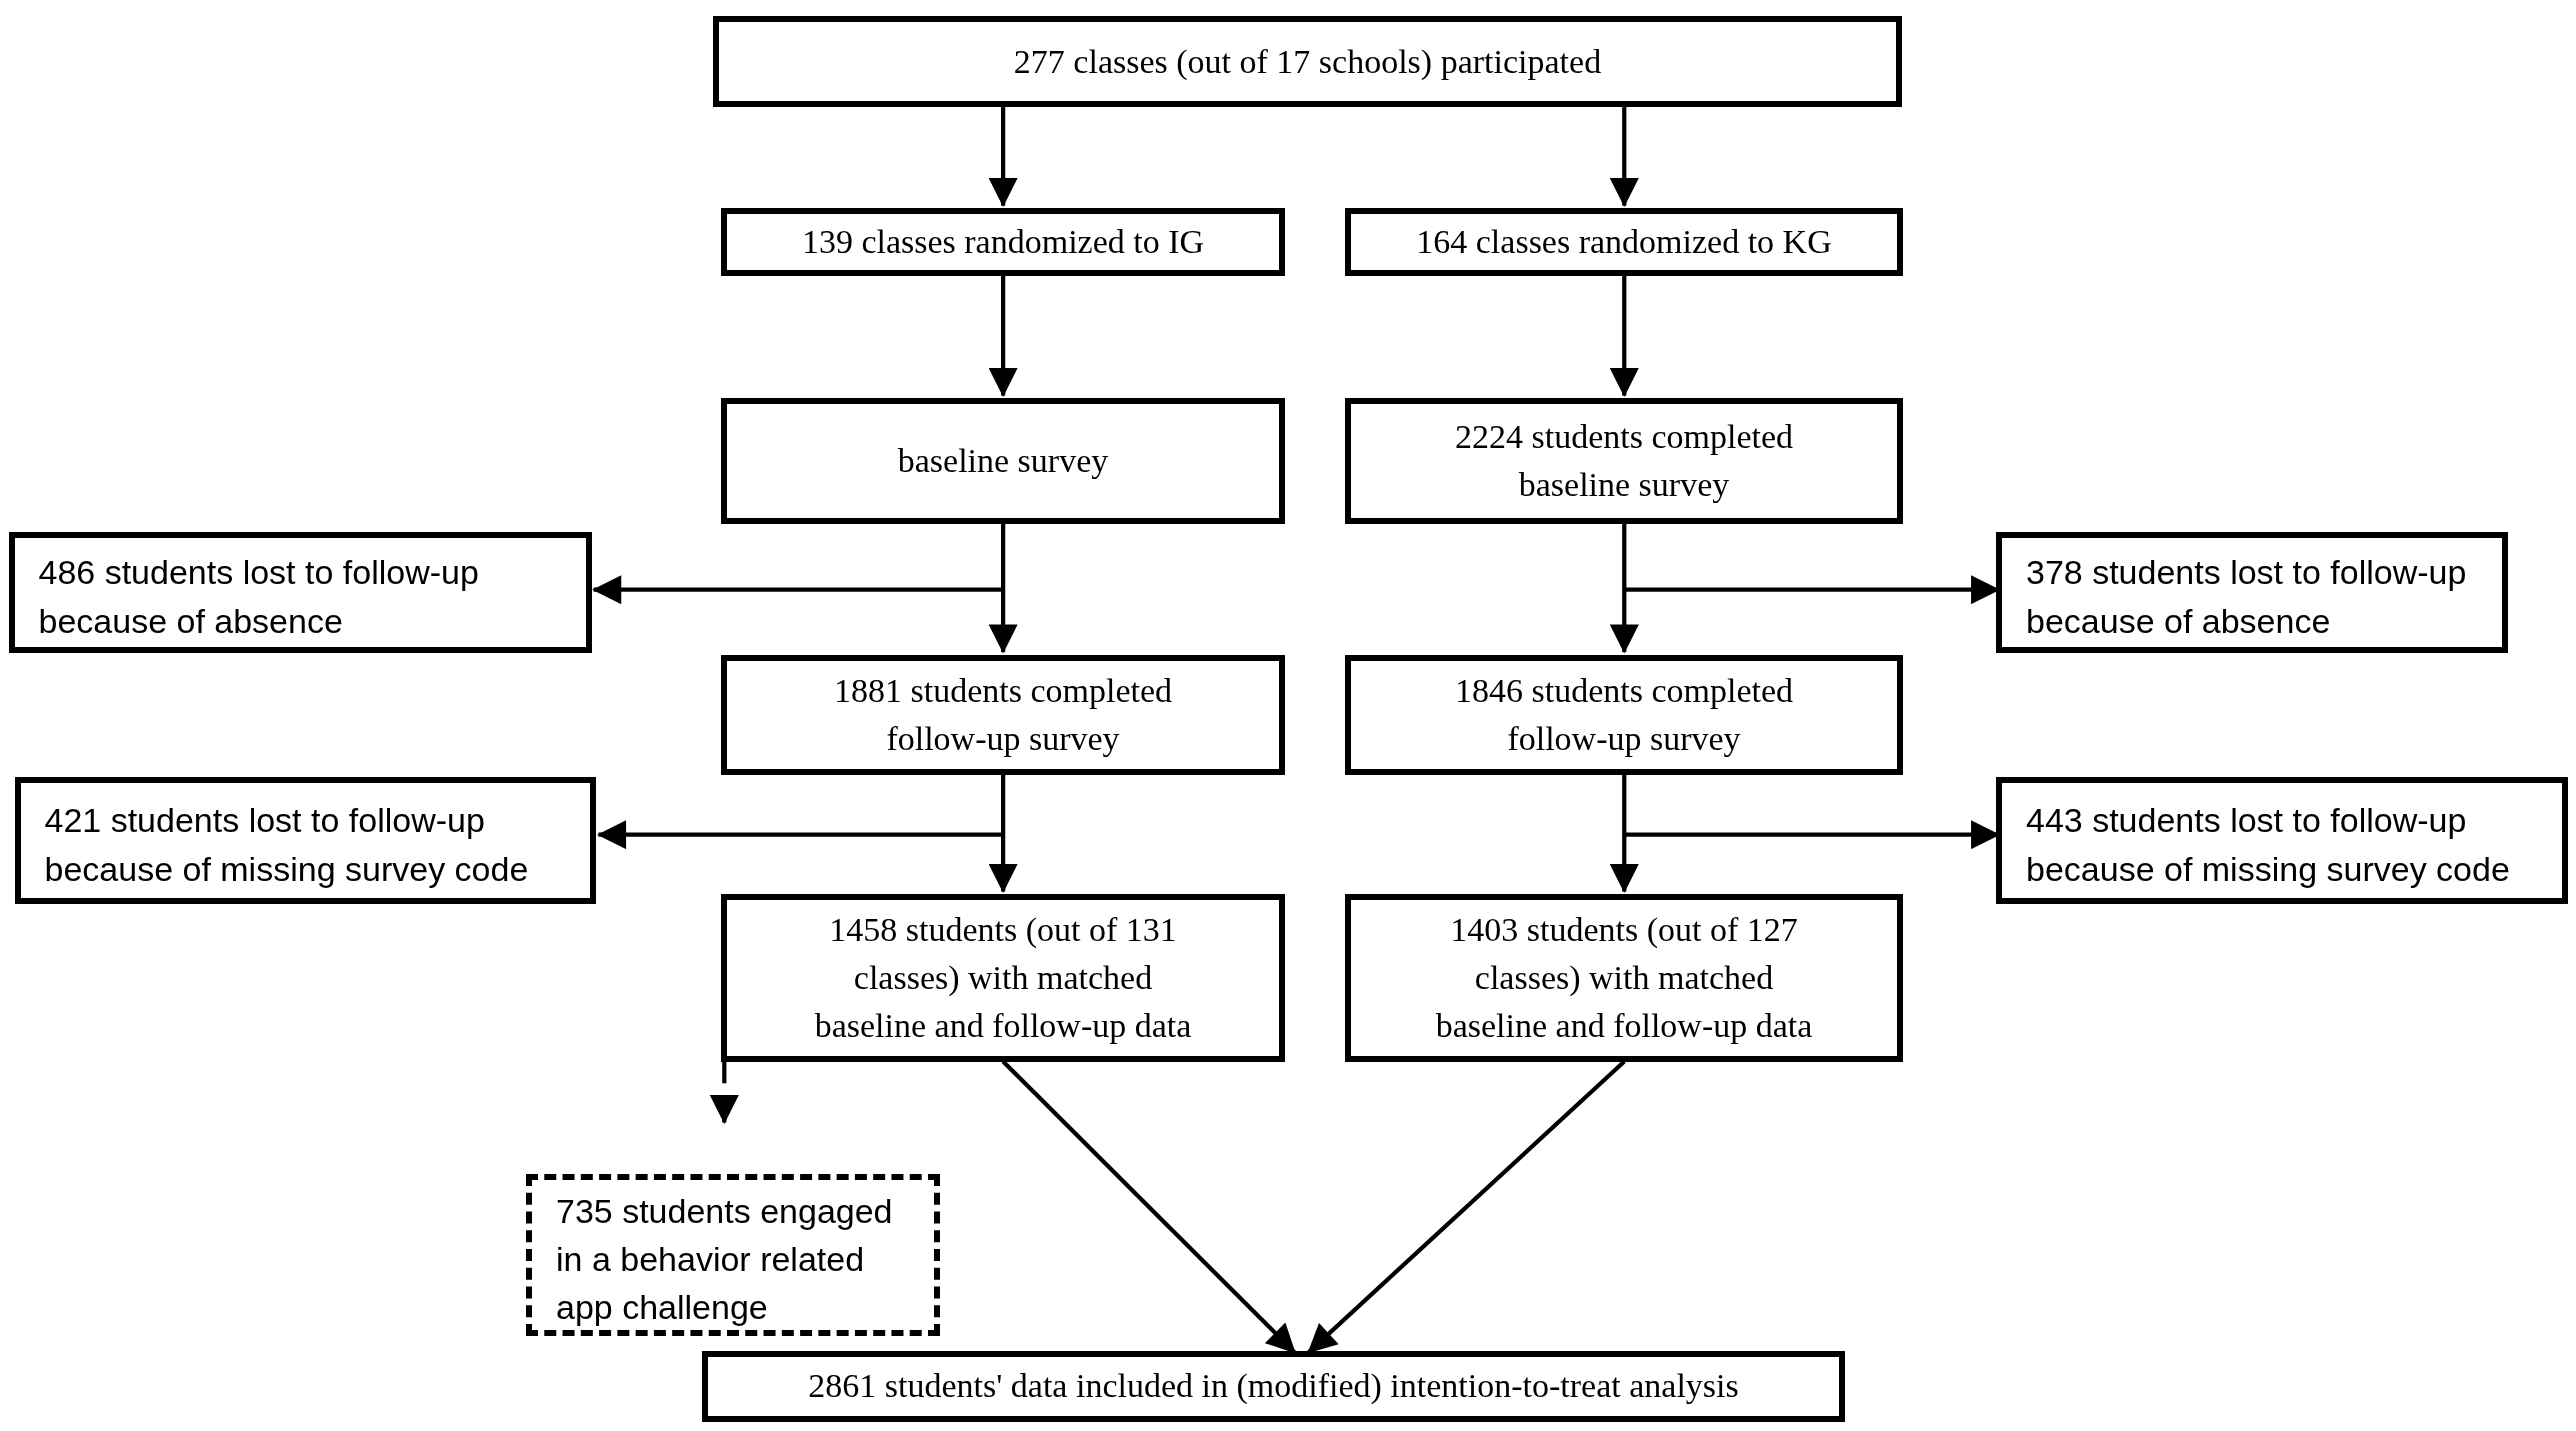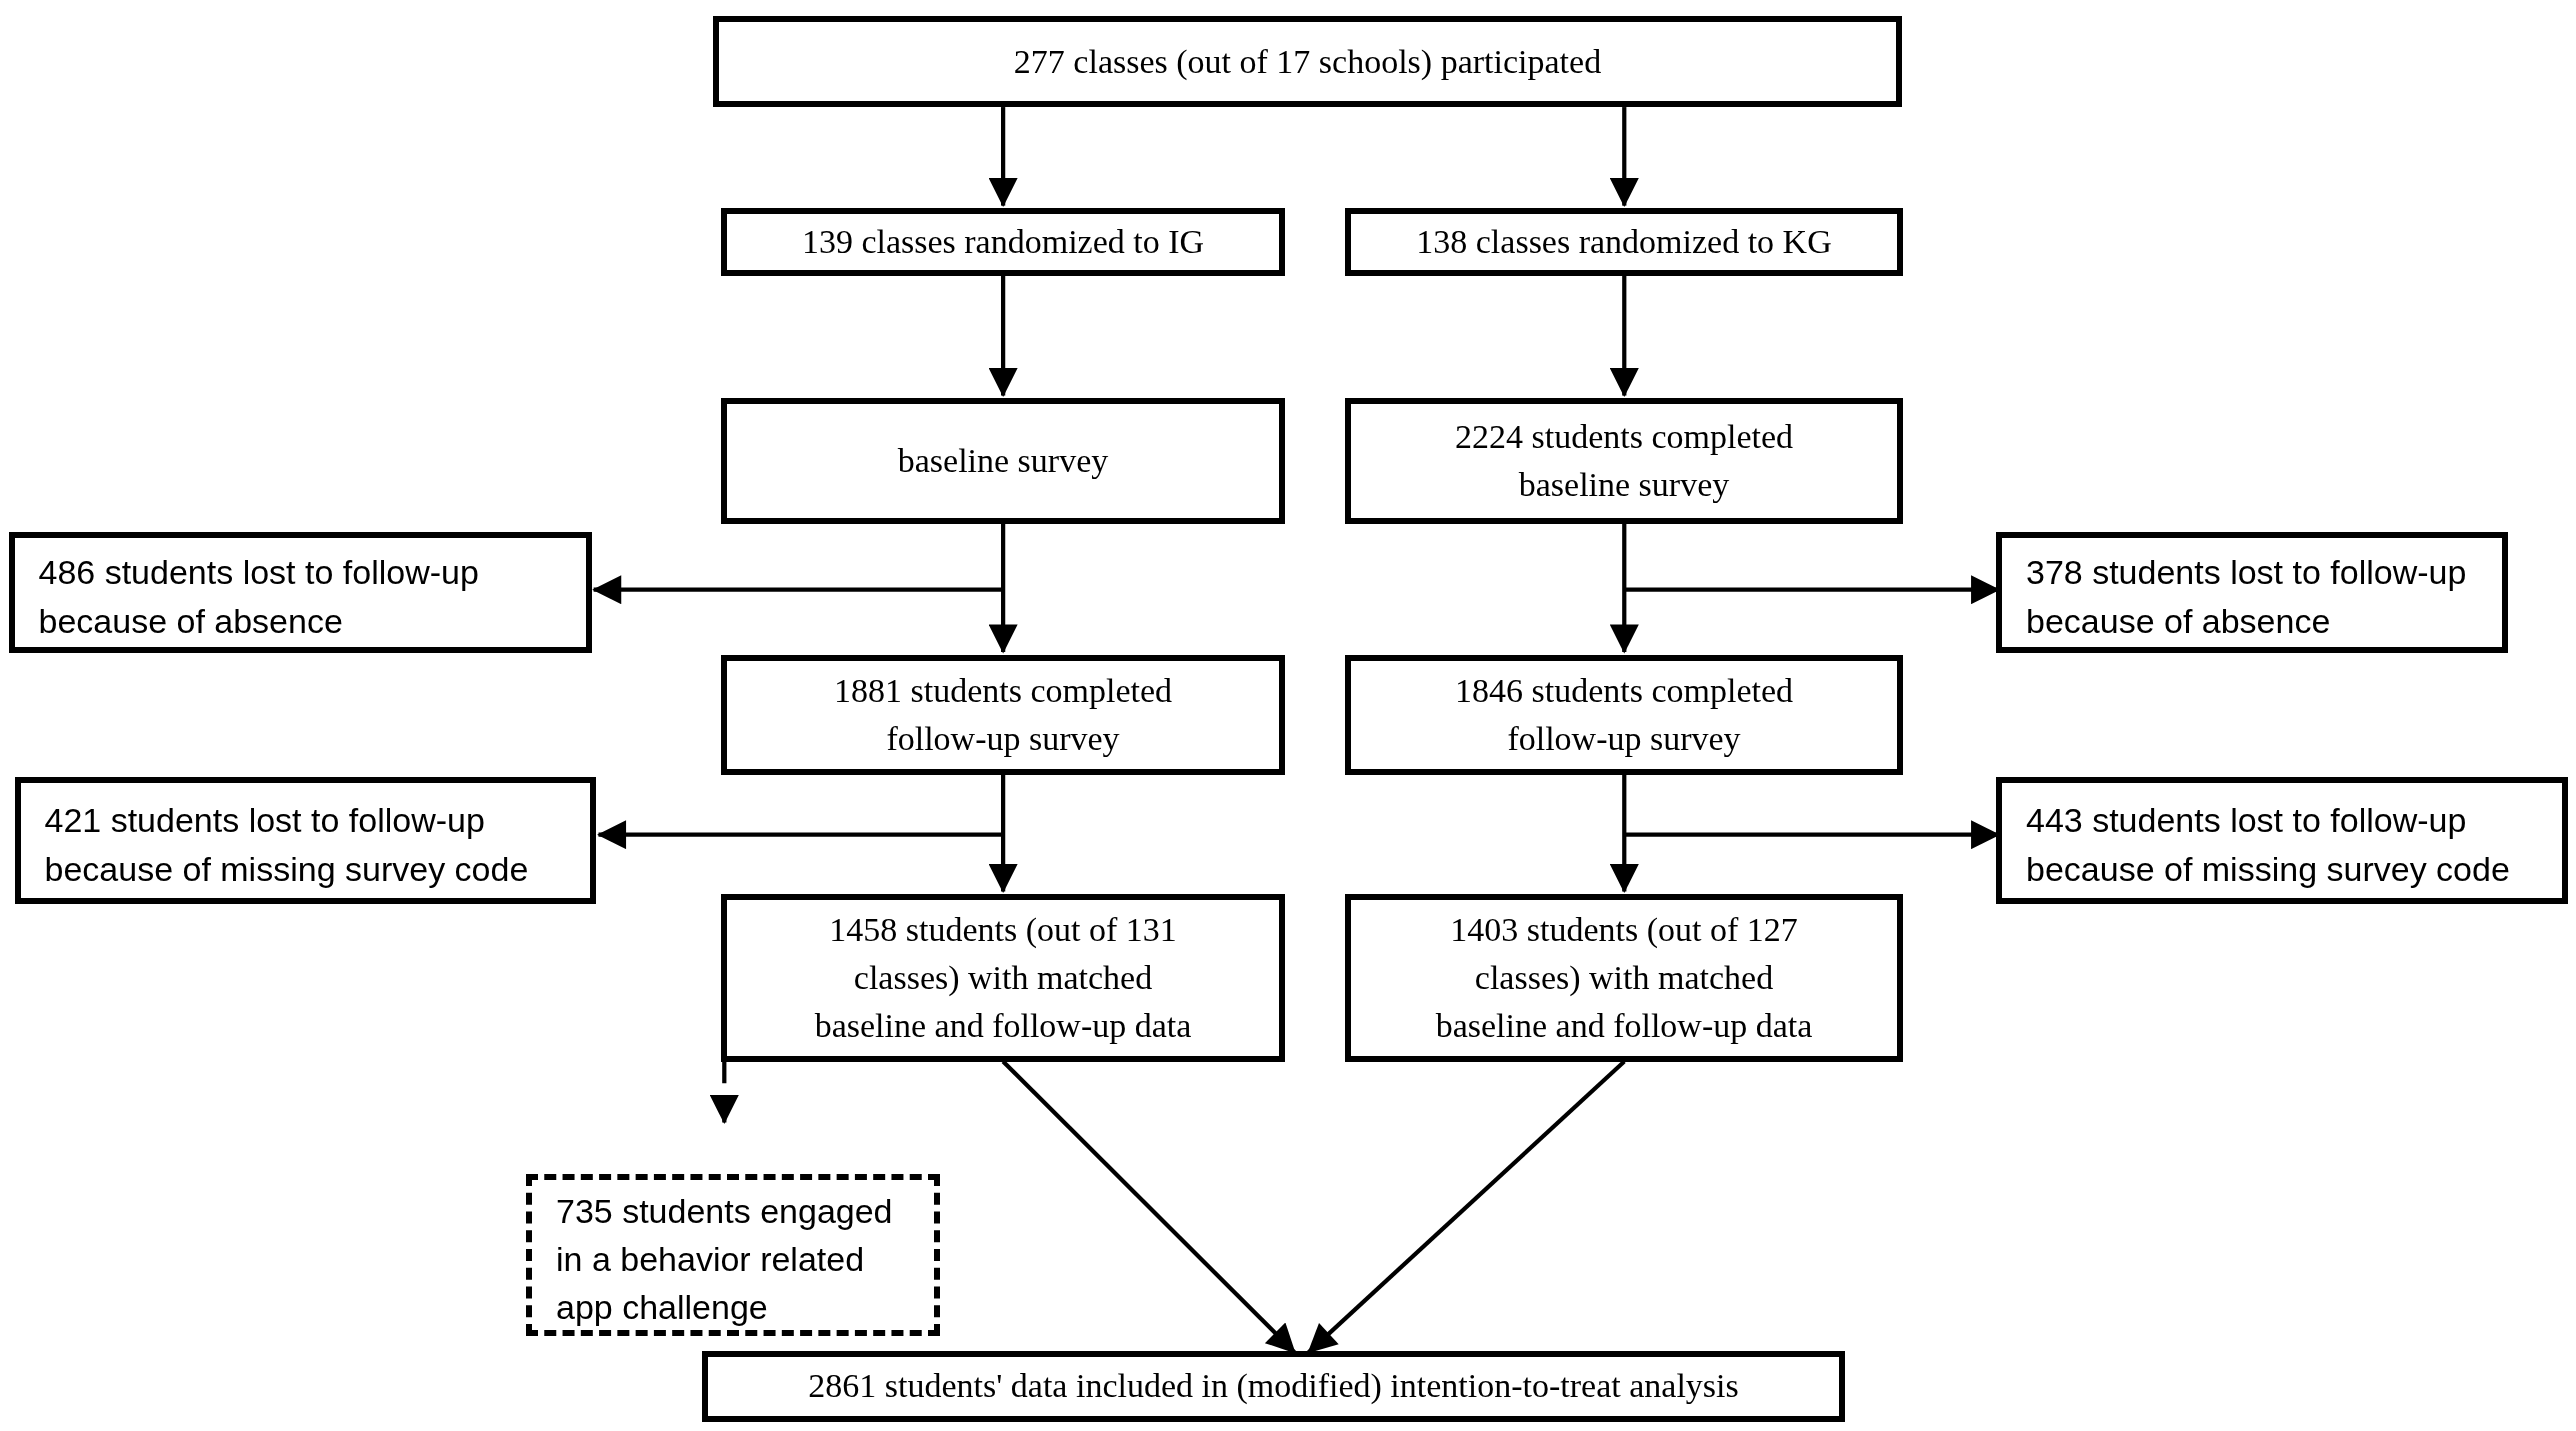--- a/index.html
+++ b/index.html
@@ -86,21 +86,21 @@
 
   <div class="box center" id="b-participated">
     <span>277 classes (out of 17 schools) participated</span>
   </div>
 
   <div class="box center" id="b-randomized-ig">
     <span>139 classes randomized to IG</span>
   </div>
 
   <div class="box center" id="b-randomized-kg">
-    <span>138 classes randomized to KG</span>
+    <span>164 classes randomized to KG</span>
   </div>
 
   <div class="box center" id="b-baseline-ig">
     <span>baseline survey</span>
   </div>
 
   <div class="box center" id="b-baseline-kg">
     <span>2224 students completed</span>
     <span>baseline survey</span>
   </div>

